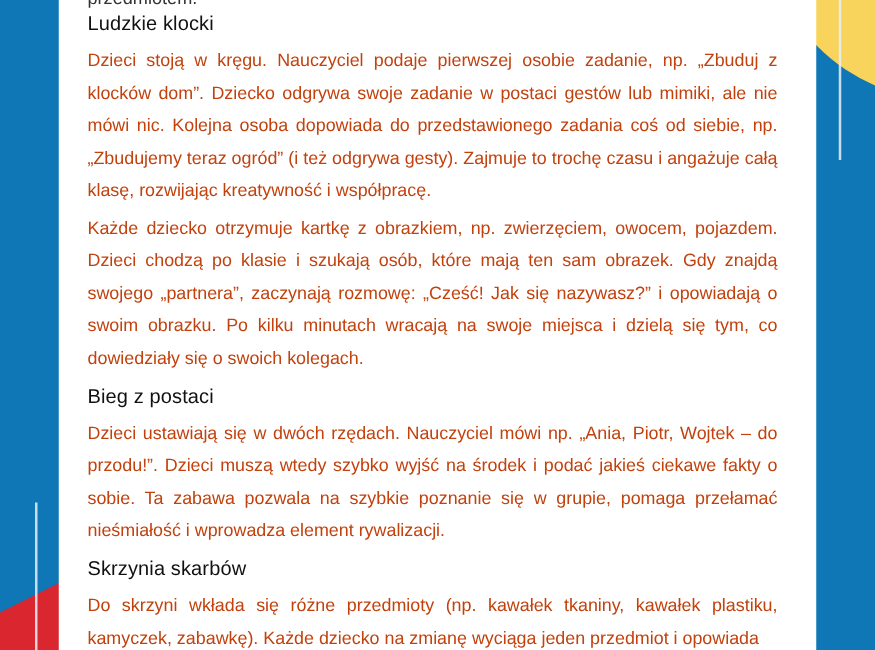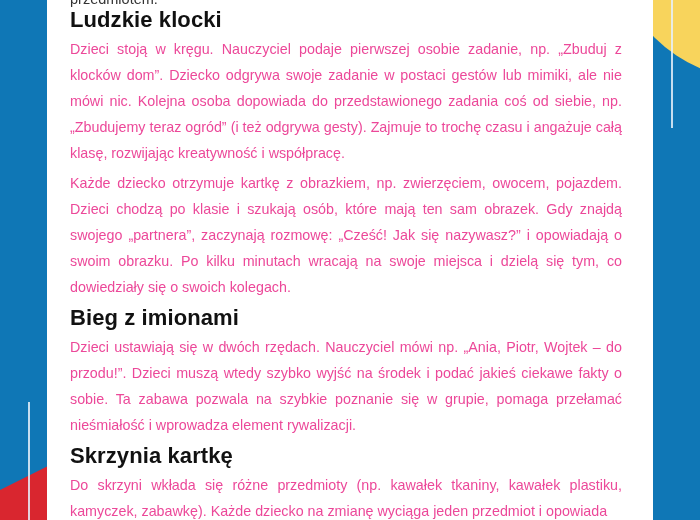--- a/index.html
+++ b/index.html
@@ -68,32 +68,32 @@
       width: 556px;
     }
     .cut-line {
       font-size: 14.5px;
       line-height: 26px;
       color: #333;
       height: 20px;
     }
     .section-title {
       margin: 0;
-      font-size: 22px;
-      font-weight: 700;
+      font-size: 16px;
+      font-weight: 400;
       color: #111;
       line-height: 28px;
       height: 30px;
       letter-spacing: 0.1px;
     }
     .section-body {
       margin: 0 4px 4px 0;
       font-size: 14.3px;
       line-height: 26px;
-      color: #ec4899;
+      color: #c2410c;
       text-align: justify;
     }
   </style>
 </head>
 <body>
 
 <div class="bg-layer">
   <div class="yellow-shape"></div>
   <div class="red-shape"></div>
   <div class="line line-right"></div>
@@ -107,22 +107,22 @@
     <section>
       <h2 class="section-title">Ludzkie klocki</h2>
       <p class="section-body">Dzieci stoją w kręgu. Nauczyciel podaje pierwszej osobie zadanie, np. „Zbuduj z klocków dom”. Dziecko odgrywa swoje zadanie w postaci gestów lub mimiki, ale nie mówi nic. Kolejna osoba dopowiada do przedstawionego zadania coś od siebie, np. „Zbudujemy teraz ogród” (i też odgrywa gesty). Zajmuje to trochę czasu i angażuje całą klasę, rozwijając kreatywność i współpracę.</p>
     </section>
 
     <section>
       <p class="section-body">Każde dziecko otrzymuje kartkę z obrazkiem, np. zwierzęciem, owocem, pojazdem. Dzieci chodzą po klasie i szukają osób, które mają ten sam obrazek. Gdy znajdą swojego „partnera”, zaczynają rozmowę: „Cześć! Jak się nazywasz?” i opowiadają o swoim obrazku. Po kilku minutach wracają na swoje miejsca i dzielą się tym, co dowiedziały się o swoich kolegach.</p>
     </section>
 
     <section>
-      <h2 class="section-title">Bieg z imionami</h2>
+      <h2 class="section-title">Bieg z postaci</h2>
       <p class="section-body">Dzieci ustawiają się w dwóch rzędach. Nauczyciel mówi np. „Ania, Piotr, Wojtek – do przodu!”. Dzieci muszą wtedy szybko wyjść na środek i podać jakieś ciekawe fakty o sobie. Ta zabawa pozwala na szybkie poznanie się w grupie, pomaga przełamać nieśmiałość i wprowadza element rywalizacji.</p>
     </section>
 
     <section>
-      <h2 class="section-title">Skrzynia kartkę</h2>
+      <h2 class="section-title">Skrzynia skarbów</h2>
       <p class="section-body">Do skrzyni wkłada się różne przedmioty (np. kawałek tkaniny, kawałek plastiku, kamyczek, zabawkę). Każde dziecko na zmianę wyciąga jeden przedmiot i opowiada</p>
     </section>
   </div>
 </main>
 
 </body></html>

